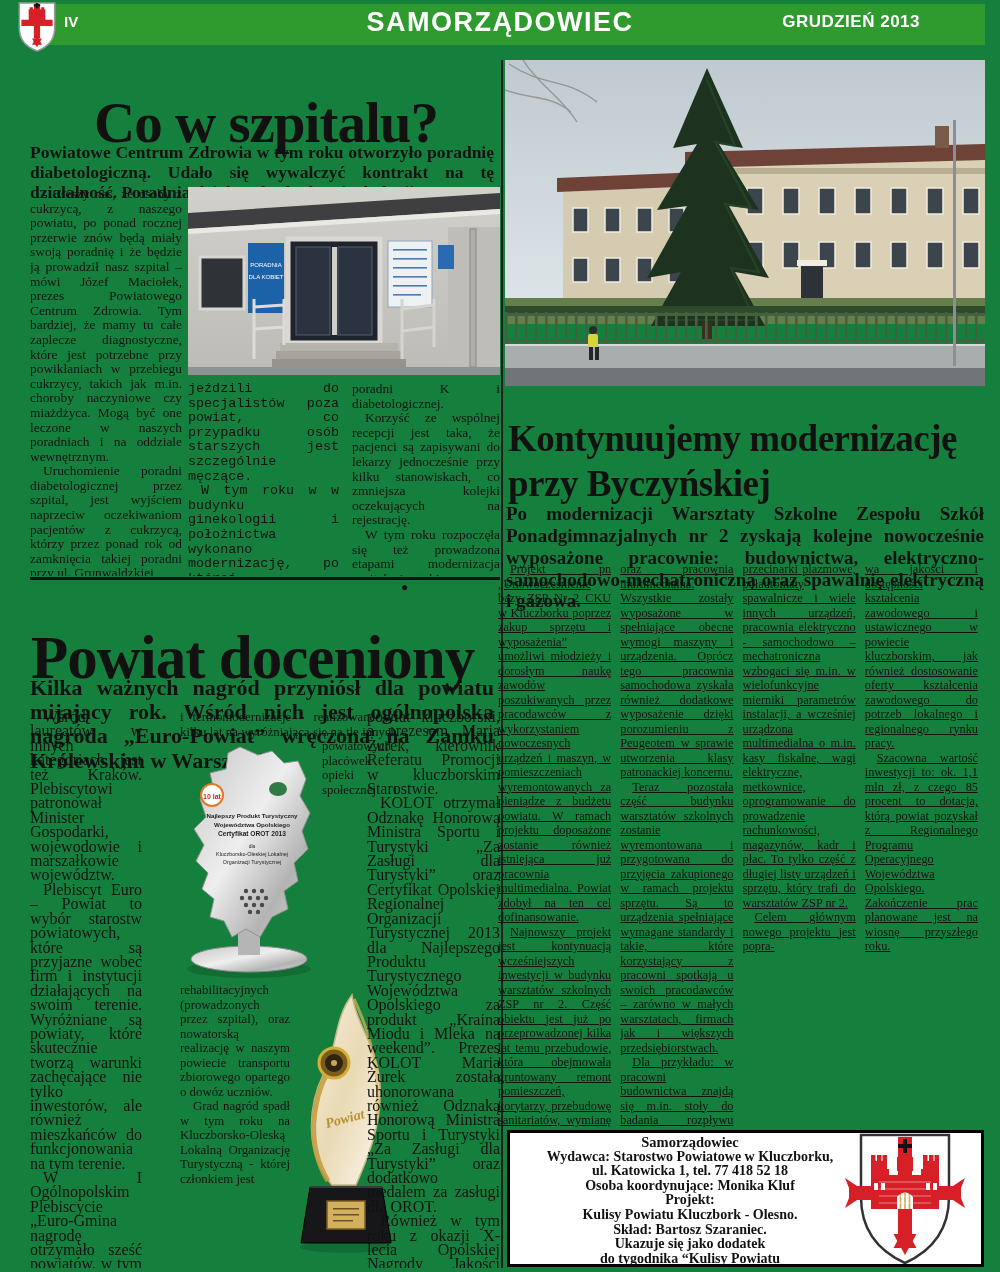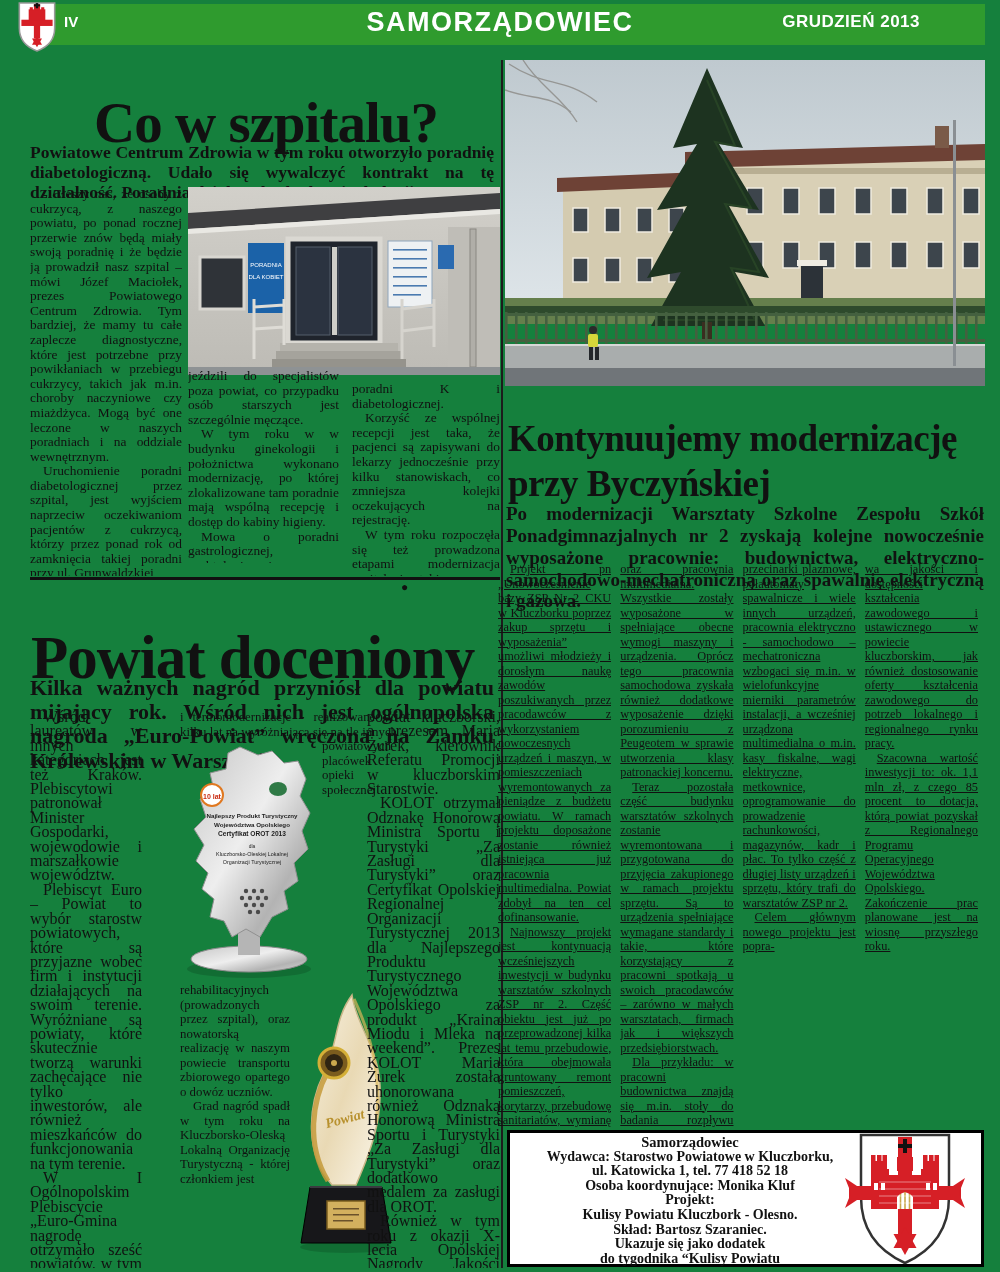--- a/index.html
+++ b/index.html
@@ -28,21 +28,21 @@
   .lead3{position:absolute;left:506px;top:484px;width:478px;font-size:19px;line-height:1.15;}
 
   
   .bt{text-align:justify;overflow:hidden;position:absolute;}
   .bt p{margin:0;text-indent:13px;}
   .bt p.cont{text-indent:0;}
   .s14{font-size:13.4px;line-height:14.6px;}
   .s13{font-size:12.8px;line-height:14.5px;}
   .s12{font-size:16px;line-height:14.4px;}
   .szc1{left:30px;top:187px;width:152px;height:389px;font-family:Liberation Serif, serif;}
-  .szc2{left:188px;top:369px;width:151px;height:194px;}
+  .szc2{left:188px;top:382px;width:151px;height:194px;font-family:Liberation Mono, monospace;}
   .szc3{left:352px;top:382px;width:148px;height:194px;}
   .szphoto{position:absolute;left:188px;top:187px;width:312px;height:188px;}
   .pwc1{left:30px;top:710px;width:112px;height:558px;}
   .pwmid{left:146px;top:710px;width:217px;height:558px;margin-left:34px;}
   .pwc4{left:367px;top:710px;width:133px;height:558px;}
   .fl-map{float:left;width:138px;height:240px;margin:2px 4px 2px 0;}
   .fl-flame{float:right;width:103px;height:272px;margin:2px 0 0 4px;}
 
   
   .photoA{position:absolute;left:505px;top:60px;width:480px;height:326px;}

